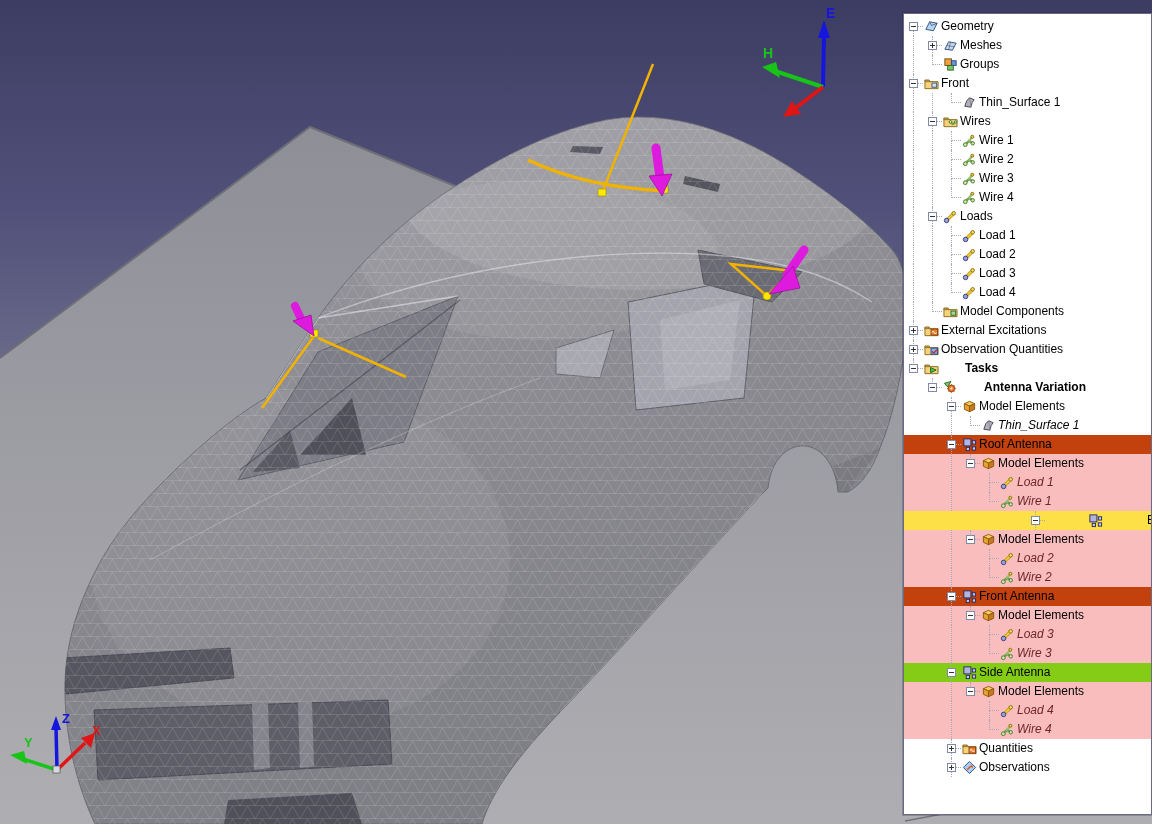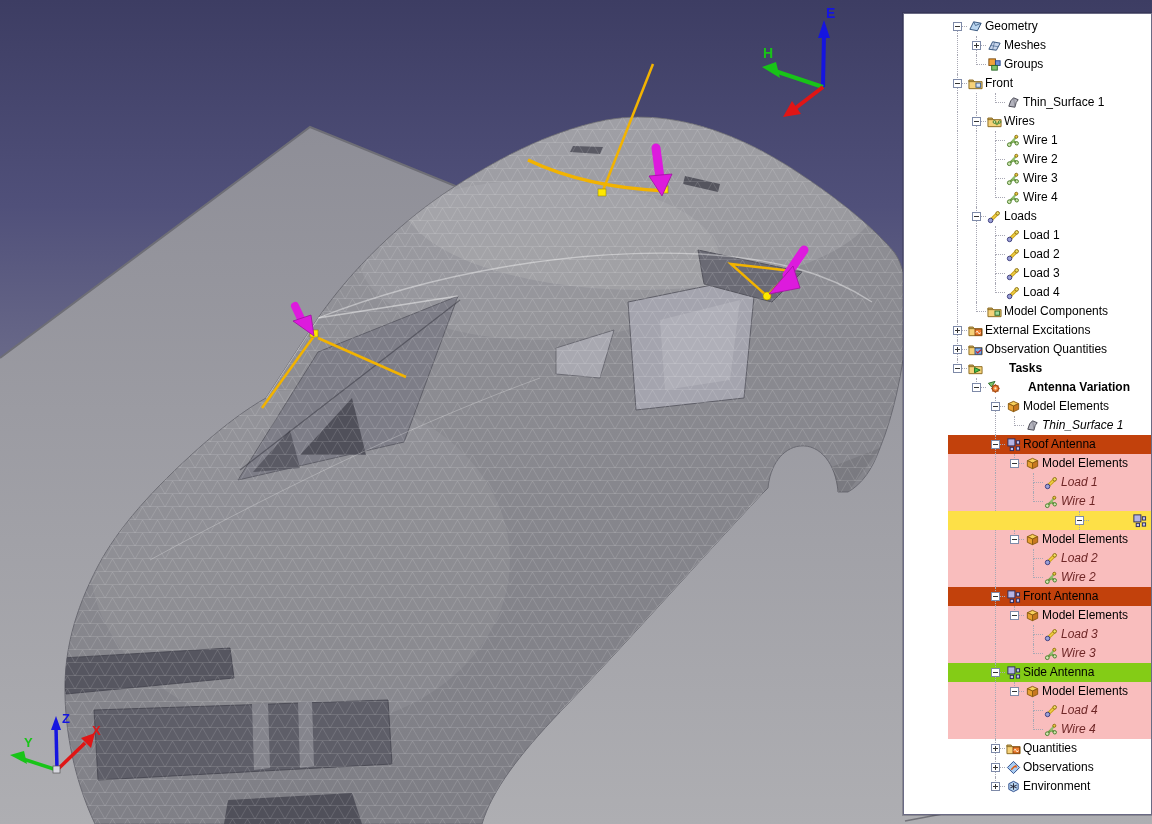--- a/index.html
+++ b/index.html
@@ -3,21 +3,21 @@
 <meta charset="utf-8">
 <style>
   html,body{margin:0;padding:0;background:#222;}
   *{box-sizing:border-box;}
   .stage{position:relative;width:1152px;height:824px;overflow:hidden;
          font-family:"Liberation Sans","DejaVu Sans",sans-serif;}
   .stage svg.scene{position:absolute;left:0;top:0;}
   
   .tree-panel{position:absolute;left:903px;top:13px;width:249px;height:802px;
               background:#ffffff;border:1px solid #6a6a84;overflow:hidden;
-              box-shadow:0 0 0 1px rgba(30,30,50,.25);padding-top:3px;padding-left:44px;}
+              box-shadow:0 0 0 1px rgba(30,30,50,.25);padding-top:3px;}
   .trow{display:flex;align-items:center;height:19px;white-space:nowrap;position:relative;}
   .tcell{width:19px;height:19px;position:relative;flex:0 0 19px;}
   .vfull{position:absolute;left:9px;top:0;bottom:0;border-left:1px dotted #a8a8b4;}
   .vtop{position:absolute;left:9px;top:0;height:10px;border-left:1px dotted #a8a8b4;}
   .vbot{position:absolute;left:9px;top:10px;bottom:0;border-left:1px dotted #a8a8b4;}
   .hmid{position:absolute;left:10px;right:0;top:9px;border-top:1px dotted #a8a8b4;}
   .ebox{position:absolute;left:5px;top:5px;width:9px;height:9px;background:#fff;
         border:1px solid #7e8aa8;z-index:2;}
   .ebox::before{content:"";position:absolute;left:1px;right:1px;top:3px;height:1px;background:#333;}
   .ebox.plus::after{content:"";position:absolute;top:1px;bottom:1px;left:3px;width:1px;background:#333;}
@@ -945,30 +945,14 @@
         </div>
         <span class="ticon">
           <svg width="15" height="15" viewBox="0 0 16 16">
             <polygon points="8,1.5 14.5,8 8,14.5 1.5,8" fill="#a9cdf2" stroke="#2a4a8a"></polygon>
             <path d="M5.5,10.5 L9.5,6.5" stroke="#e05a10" stroke-width="1.6"></path>
             <polygon points="10.8,4.8 11.8,8.2 8.4,7.4" fill="#e05a10"></polygon>
           </svg>
         </span>
         <span class="tlabel">Observations</span>
       </div>
-      <div class="trow">
-        <div class="tcell"></div>
-        <div class="tcell"></div>
-        <div class="tcell">
-          <div class="vtop"></div>
-          <div class="hmid"></div>
-          <div class="ebox plus"></div>
-        </div>
-        <span class="ticon">
-          <svg width="15" height="15" viewBox="0 0 16 16">
-            <polygon points="3,5 8,2.5 13,5 13,11 8,13.5 3,11" fill="#b9d5f0" stroke="#2a4a8a"></polygon>
-            <path d="M8,4.5 L8,11.5 M4.5,6.5 L11.5,9.5 M11.5,6.5 L4.5,9.5" stroke="#223" stroke-width="1" fill="none"></path>
-          </svg>
-        </span>
-        <span class="tlabel">Environment</span>
-      </div>
     </div>
 </div>
 
 </body></html>

